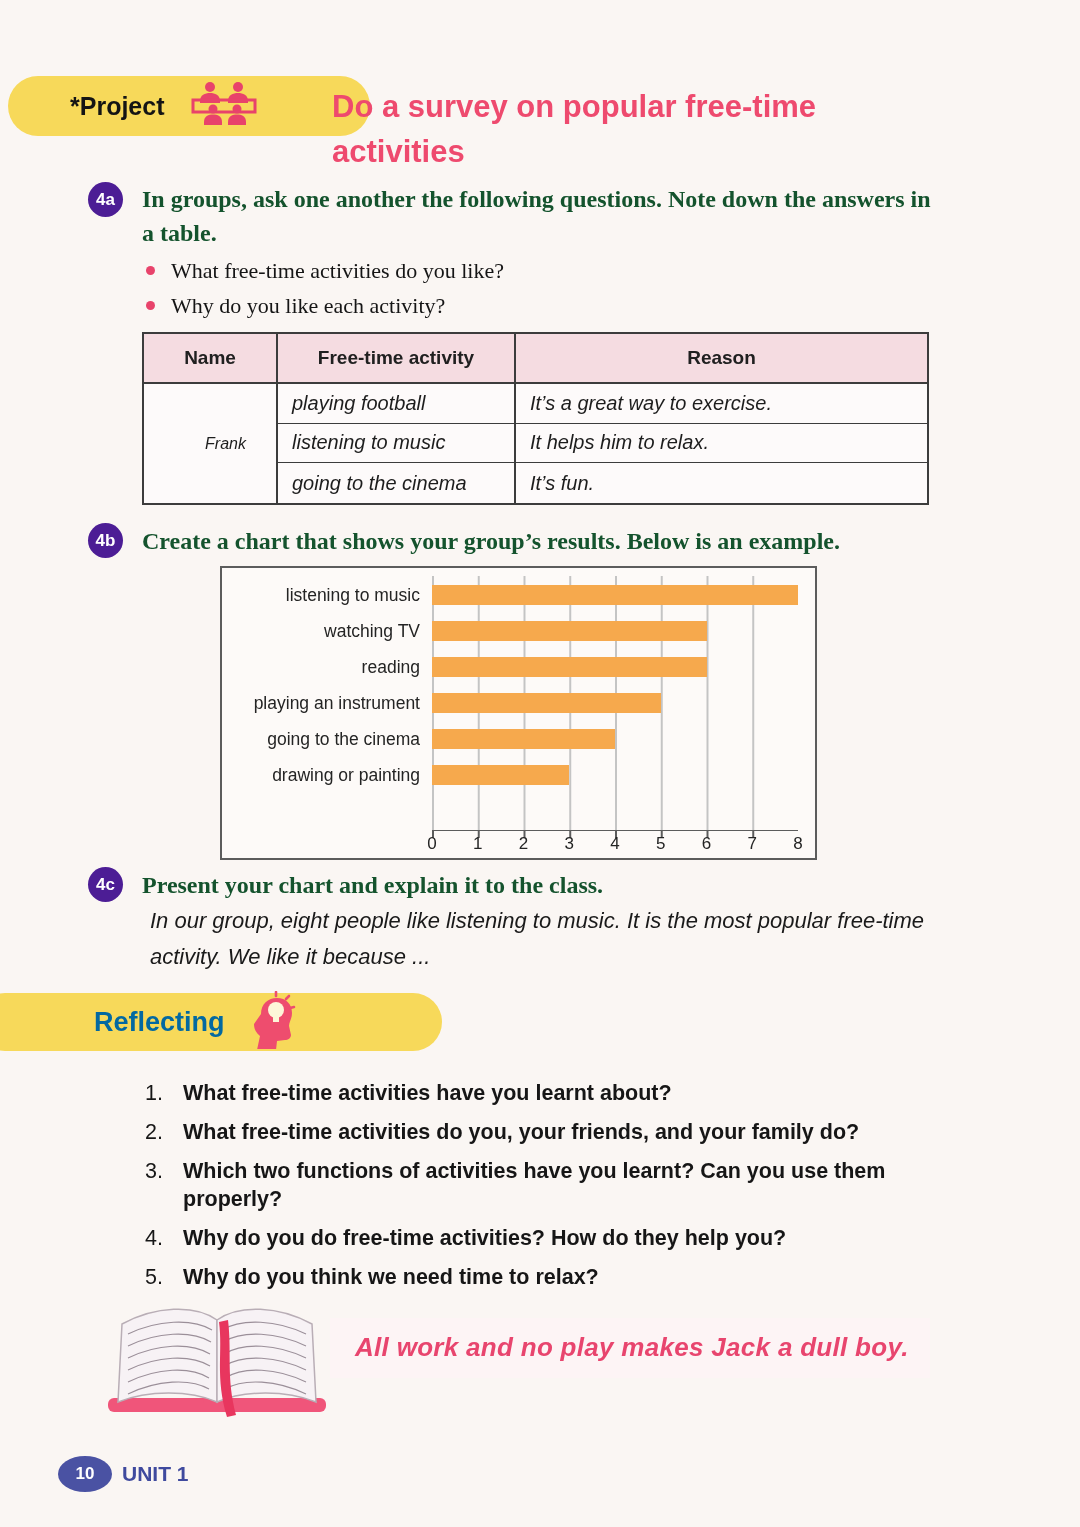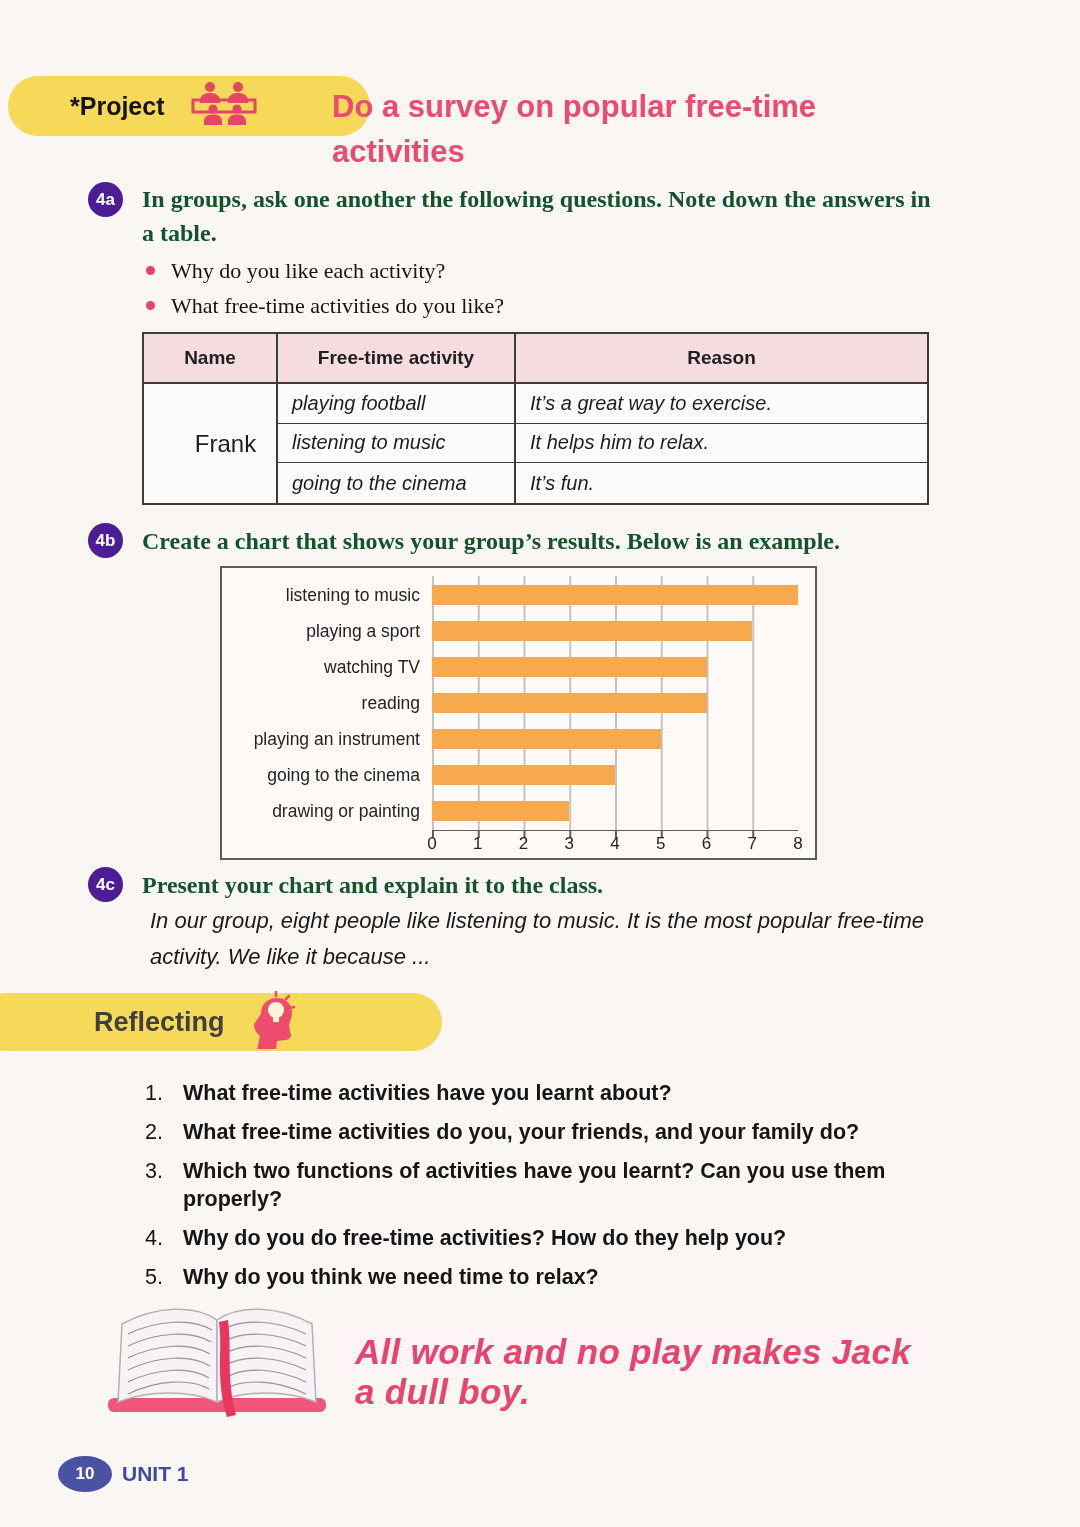--- a/index.html
+++ b/index.html
@@ -59,21 +59,21 @@
   .th{
     background:#f5dce1;border-bottom:2px solid #3c3c3c;
     display:flex;align-items:center;justify-content:center;
     font-size:19px;font-weight:700;color:#202020;
   }
   .th:nth-child(1),.td-name{border-right:2px solid #3c3c3c;}
   .th:nth-child(2){border-right:2px solid #3c3c3c;}
   .td-name{
     grid-row:2;grid-column:1;
     display:flex;align-items:center;justify-content:center;
-    font-size:24px;padding-left:31px;
+    font-style:italic;font-size:16px;padding-left:31px;
   }
   #table-body-rows{grid-row:2;grid-column:2 / span 2;display:grid;grid-template-rows:1fr 1fr 1fr;}
   .body-row{display:grid;grid-template-columns:238px 1fr;border-bottom:1.5px solid #3c3c3c;}
   .body-row:last-child{border-bottom:none;}
   .td-activity{
     border-right:2px solid #3c3c3c;display:flex;align-items:center;
     padding-left:14px;font-style:italic;font-size:20px;
   }
   .td-reason{display:flex;align-items:center;padding-left:14px;font-style:italic;font-size:20px;}
 
@@ -105,32 +105,32 @@
   .tick-label{position:absolute;transform:translateX(-50%);font-size:17px;color:#242424;top:0;}
 
   
   #example-text{
     left:150px;top:903px;width:810px;
     font-style:italic;font-size:22px;line-height:36px;color:#1a1a1a;
   }
 
   
   #reflecting-pill{left:-24px;top:993px;width:348px;height:58px;padding-left:118px;gap:22px;}
-  #reflecting-label{font-size:27px;font-weight:700;color:#404040;}
+  #reflecting-label{font-size:27px;font-weight:700;color:#0369a1;}
 
   #questions{left:145px;top:1079px;width:820px;}
   .q-row{display:flex;gap:10px;font-size:21.5px;line-height:28px;margin-bottom:11px;color:#161616;}
   .q-num{width:28px;flex:0 0 auto;text-align:left;}
   .q-text{flex:1;font-weight:bold;}
 
   
   #quote-band{left:330px;top:1318px;width:600px;height:60px;background:#fdf4f5;}
   #quote-text{
     left:355px;top:1332px;width:560px;
-    font-weight:700;font-style:italic;font-size:35px;letter-spacing:0.3px;color:#e8456e;
+    font-weight:700;font-style:italic;font-size:26px;letter-spacing:0.3px;color:#e8456e;
   }
 
   
   #page-badge{
     left:58px;top:1456px;width:54px;height:36px;border-radius:50%;
     background:#4a52a3;color:#fff;font-size:17px;font-weight:700;
     display:flex;align-items:center;justify-content:center;
   }
   #unit-label{left:122px;top:1462px;font-size:21px;font-weight:700;color:#3f4a9e;}
 </style>
@@ -159,25 +159,25 @@
 </div>
 <div class="abs" id="page-title">Do a survey on popular free-time
 activities</div>
 
 <div class="abs badge" style="left:88px;top:182px;">4a</div>
 <div class="abs instruction" style="left:142px;top:182px;width:800px;">In groups, ask one another the following questions. Note down the answers in a table.</div>
 
 <div class="abs" style="left:146px;top:258px;width:700px;">
   <div class="bullet-row">
     <span class="bullet-dot"></span>
-    <span class="bullet-text">Why do you like each activity?</span>
+    <span class="bullet-text">What free-time activities do you like?</span>
   </div>
   <div class="bullet-row">
     <span class="bullet-dot"></span>
-    <span class="bullet-text">What free-time activities do you like?</span>
+    <span class="bullet-text">Why do you like each activity?</span>
   </div>
 </div>
 
 <div class="abs" id="survey-table">
   <div class="th">Name</div>
   <div class="th">Free-time activity</div>
   <div class="th">Reason</div>
   <div class="td-name">Frank</div>
   <div id="table-body-rows">
     <div class="body-row">
@@ -198,26 +198,20 @@
 <div class="abs badge" style="left:88px;top:523px;">4b</div>
 <div class="abs instruction" style="left:142px;top:524px;width:810px;">Create a chart that shows your group’s results. Below is an example.</div>
 
 <div class="abs" id="chart-box">
   <div id="chart-grid"></div>
   <div id="chart-rows">
       <div class="chart-row">
         <div class="chart-label">listening to music</div>
         <div class="chart-track">
           <div class="chart-bar" style="width: 100%; background: rgb(246, 169, 77);"></div>
-        </div>
-      </div>
-      <div class="chart-row">
-        <div class="chart-label">playing a sport</div>
-        <div class="chart-track">
-          <div class="chart-bar" style="width: 87.5%; background: rgb(246, 169, 77);"></div>
         </div>
       </div>
       <div class="chart-row">
         <div class="chart-label">watching TV</div>
         <div class="chart-track">
           <div class="chart-bar" style="width: 75%; background: rgb(246, 169, 77);"></div>
         </div>
       </div>
       <div class="chart-row">
         <div class="chart-label">reading</div>

